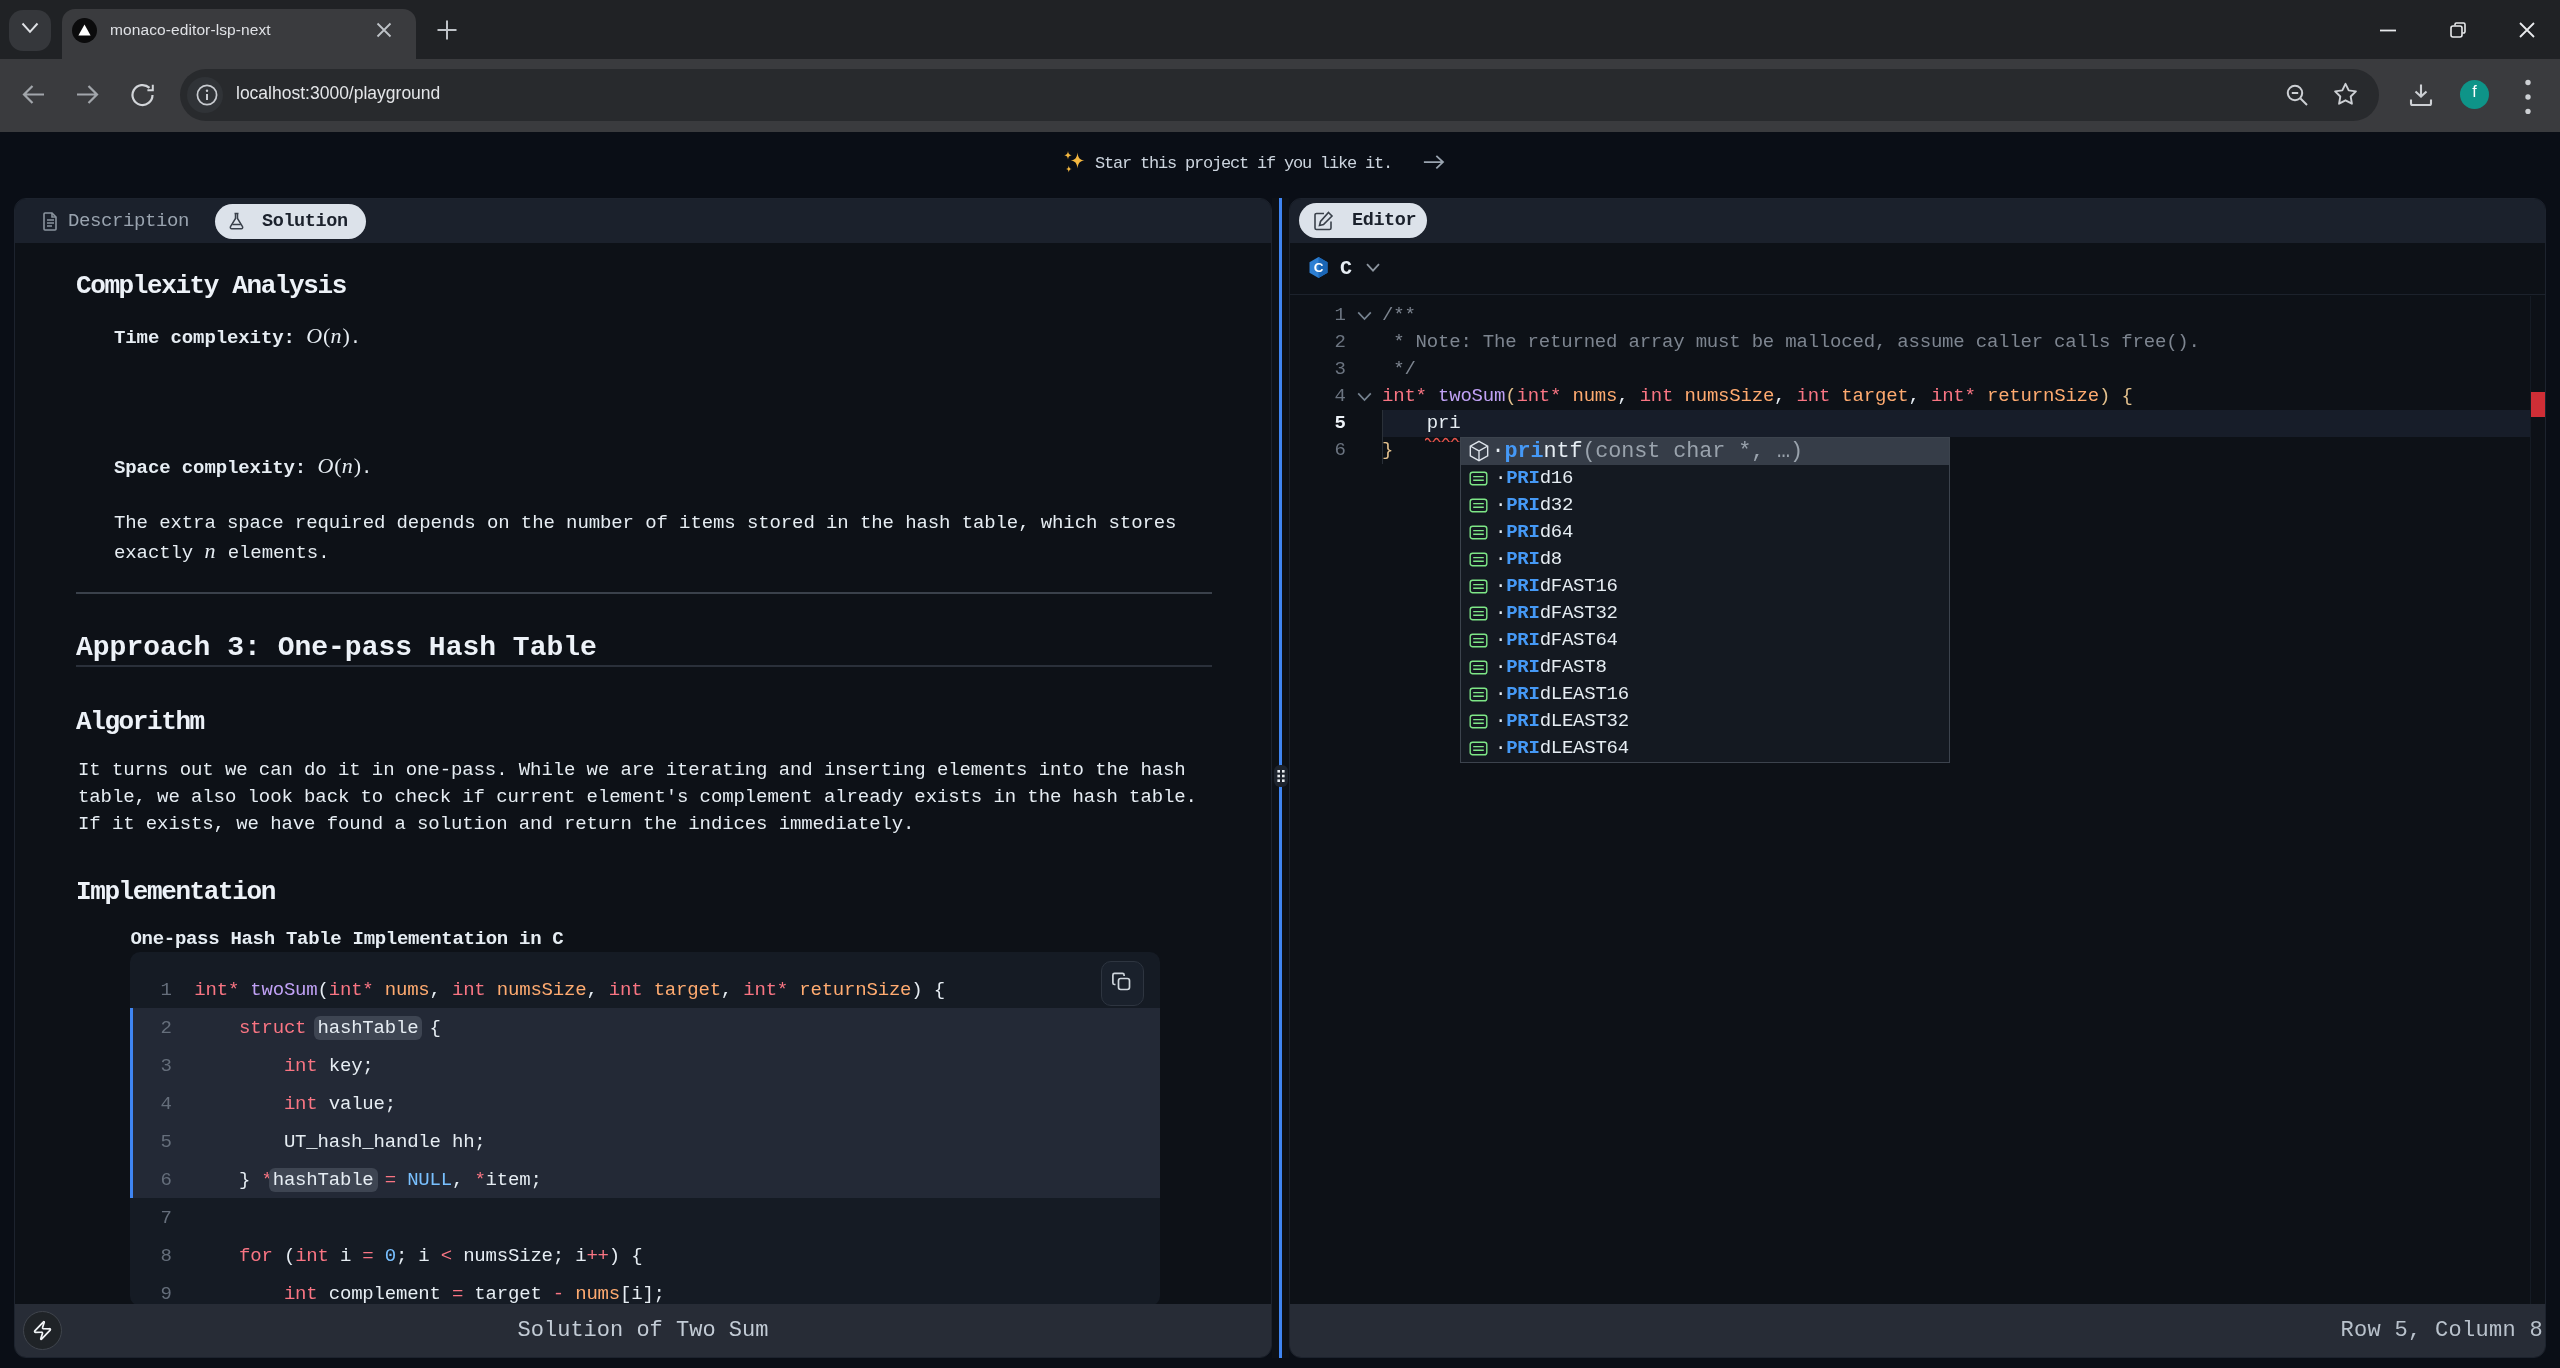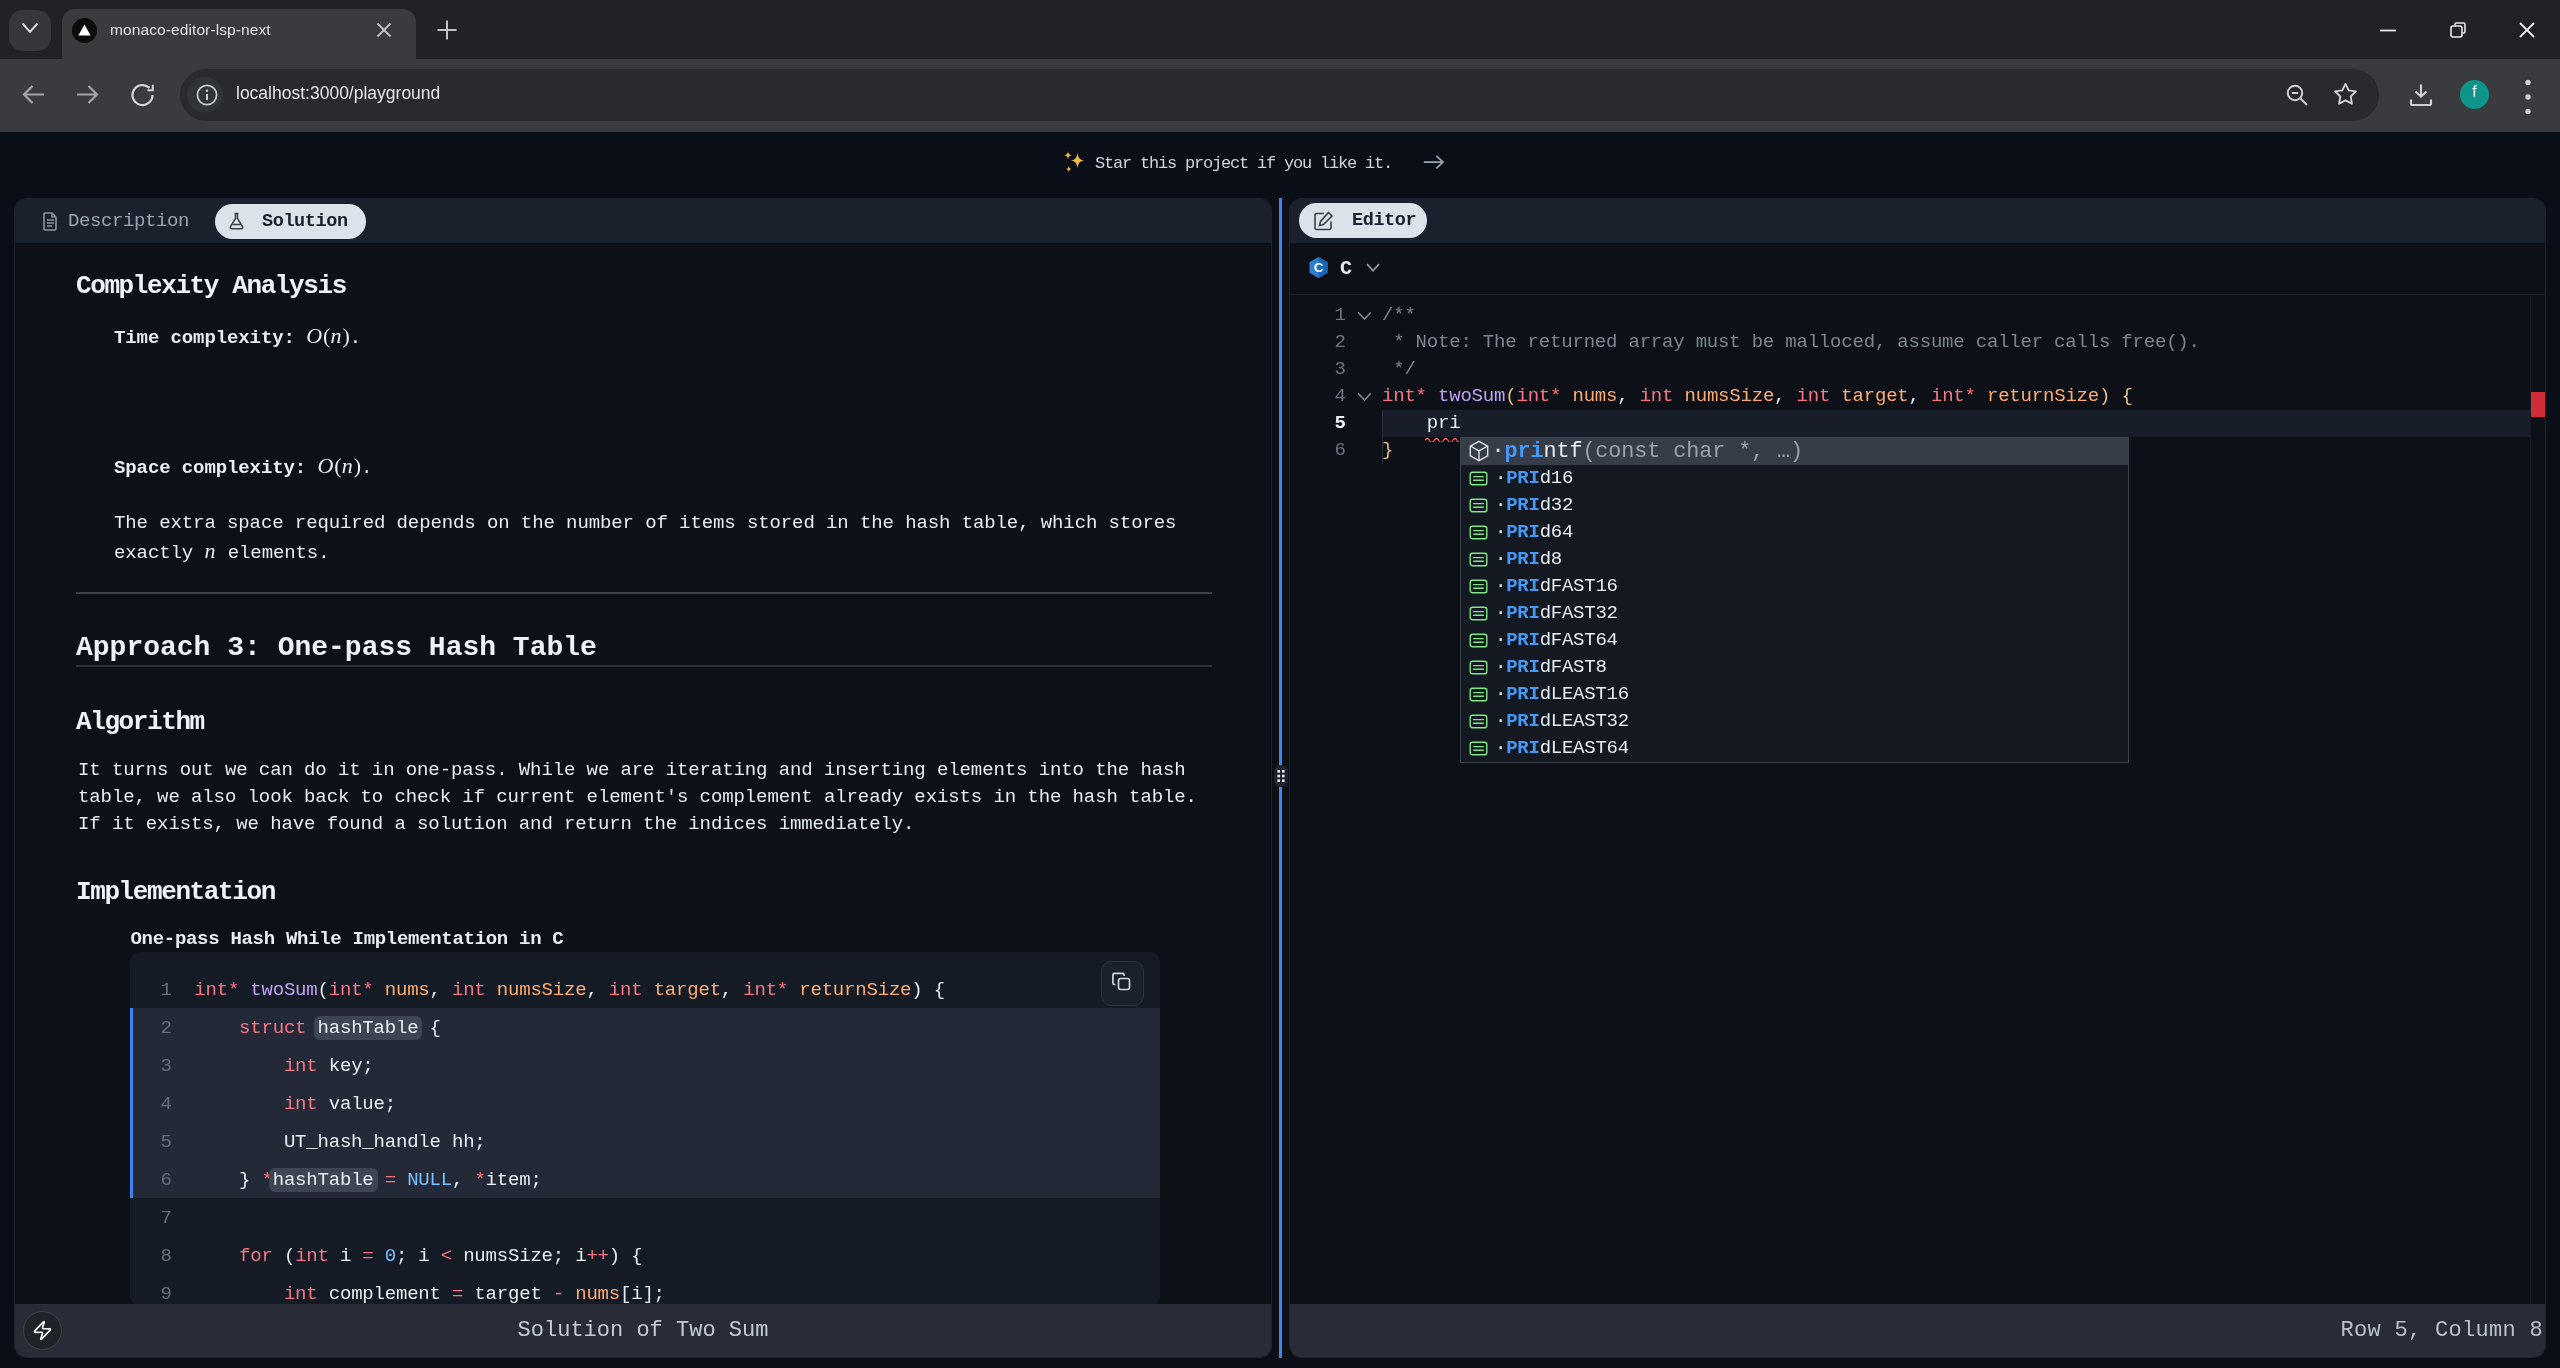--- a/index.html
+++ b/index.html
@@ -55,21 +55,21 @@
   #copybtn { position:absolute; right:16px; top:9px; width:43px; height:45px; border:1px solid #2e3540; border-radius:10px; background:#1a212c; }
 
   
   #langrow { position:absolute; left:0; top:44px; width:100%; height:52px; background:#0d1117; border-bottom:1px solid #1c222c; }
   #editor { position:absolute; left:0; top:97px; width:100%; height:1010px; }
   .eline { position:absolute; left:0; width:100%; height:27px; font-size:19px; letter-spacing:-0.2px; line-height:27px; white-space:pre; }
   .gnum { position:absolute; width:56px; text-align:right; left:0; color:#6b7480; font-size:19px; line-height:27px; }
   .cmt { color:#7d8590; }
   .gold { color:#e2c08d; }
   #curline { position:absolute; left:92px; top:113.5px; width:1147.5px; height:27px; background:#171d29; }
-  #popup { position:absolute; left:170px; top:140.5px; width:669px; background:#141921; border:1px solid #3c434d; }
+  #popup { position:absolute; left:170px; top:140.5px; width:490px; background:#141921; border:1px solid #3c434d; }
   .prow { position:relative; height:27px; font-size:19px; letter-spacing:-0.25px; line-height:27px; color:#e6edf3; white-space:pre; }
   .prow.sel { background:#363d48; } .icn{left:8px;top:4px;}
   .pri { color:#4599f6; font-weight:bold; }
   .gray { color:#9aa3ad; }
 </style>
 </head>
 <body>
 <div id="stage">
   <div id="tabstrip"></div>
   <div id="toolbar"></div>
@@ -174,21 +174,21 @@
       <div class="lc" style="left:99px;top:255.2px;line-height:29.5px"><span class="b">Space complexity:</span> <span class="math"><i>O</i>(<i>n</i>)</span>.</div>
       <div class="lc" style="left:99px;top:309.4px;line-height:30px">The extra space required depends on the number of items stored in the hash table, which stores
 exactly <span class="math"><i>n</i></span> elements.</div>
       <div class="abs" style="left:61px;top:393px;width:1136px;height:2px;background:#3a414b"></div>
       <h1 class="lc" style="left:61px;top:432.3px;line-height:34px;width:1136px;border-bottom:2px solid #2a303a">Approach 3: One-pass Hash Table</h1>
       <h3 class="lc" style="left:61px;top:507.5px;line-height:30px">Algorithm</h3>
       <div class="lc" style="left:63px;top:557.6px;line-height:27px">It turns out we can do it in one-pass. While we are iterating and inserting elements into the hash
 table, we also look back to check if current element's complement already exists in the hash table.
 If it exists, we have found a solution and return the indices immediately.</div>
       <h3 class="lc" style="left:61px;top:677.6px;line-height:30px">Implementation</h3>
-      <div class="lc b" style="left:115.5px;top:726.9px;line-height:27px;letter-spacing:-0.3px">One-pass Hash While Implementation in C</div>
+      <div class="lc b" style="left:115.5px;top:726.9px;line-height:27px;letter-spacing:-0.3px">One-pass Hash Table Implementation in C</div>
       <div id="codeblock">
         <div class="hlband"></div>
         <pre class="mono"><span class="cbnum">1</span>  <span class="kw">int*</span> <span class="fn">twoSum</span>(<span class="kw">int*</span> <span class="pm">nums</span>, <span class="kw">int</span> <span class="pm">numsSize</span>, <span class="kw">int</span> <span class="pm">target</span>, <span class="kw">int*</span> <span class="pm">returnSize</span>) {
 <span class="cbnum">2</span>      <span class="kw">struct</span> <span class="chip">hashTable</span> {
 <span class="cbnum">3</span>          <span class="kw">int</span> key;
 <span class="cbnum">4</span>          <span class="kw">int</span> value;
 <span class="cbnum">5</span>          UT_hash_handle hh;
 <span class="cbnum">6</span>      } <span class="kw">*</span><span class="chip">hashTable</span> <span class="kw">=</span> <span class="num">NULL</span>, <span class="kw">*</span>item;
 <span class="cbnum">7</span>
 <span class="cbnum">8</span>      <span class="kw">for</span> (<span class="kw">int</span> i <span class="kw">=</span> <span class="num">0</span>; i <span class="kw">&lt;</span> numsSize; i<span class="kw">++</span>) {

